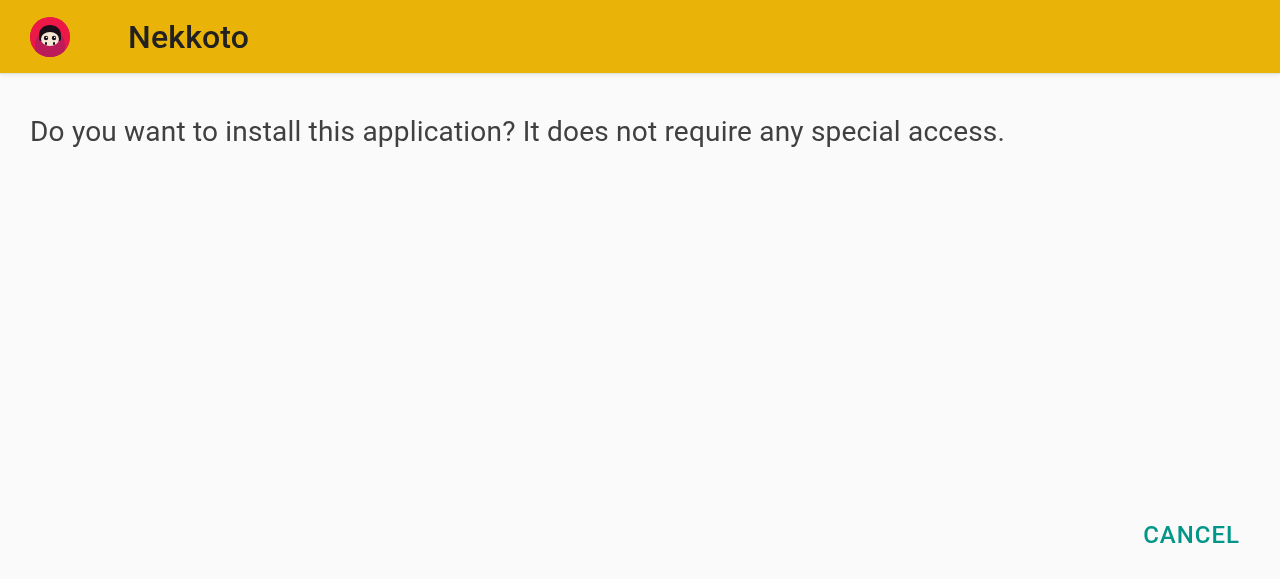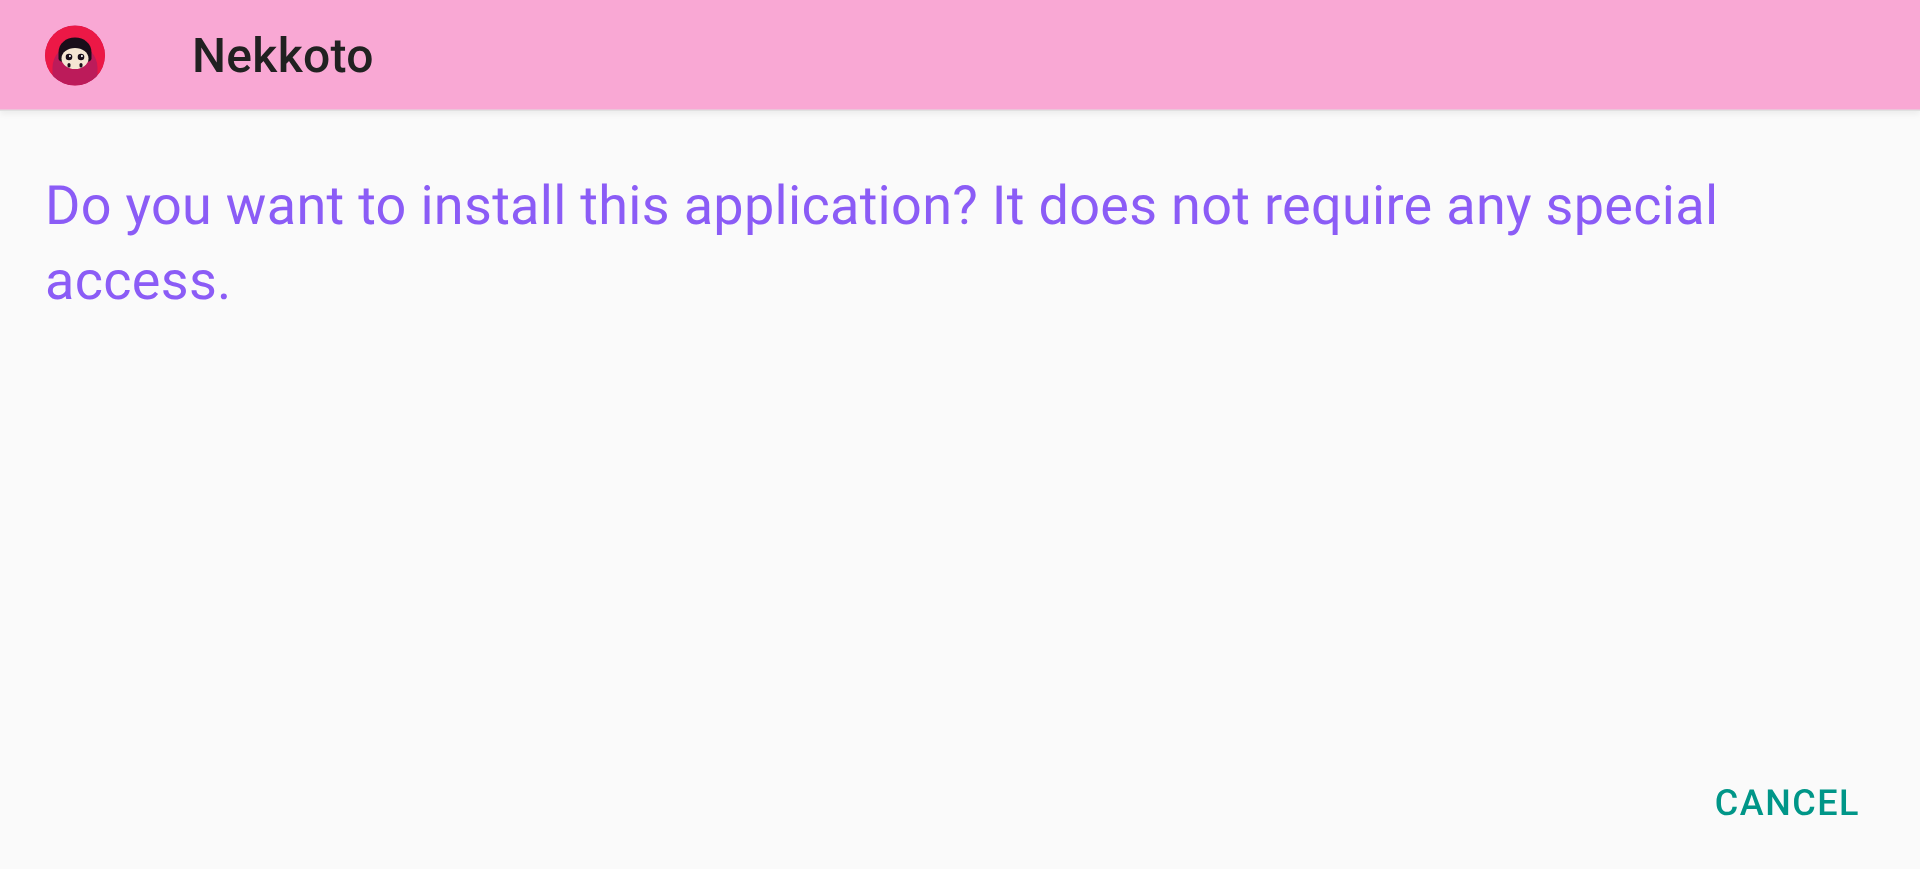--- a/index.html
+++ b/index.html
@@ -11,21 +11,21 @@
       width: 1280px;
       height: 579px;
       font-family: Roboto, -apple-system, BlinkMacSystemFont, "Segoe UI", Helvetica, Arial, sans-serif;
       background: #fafafa;
       display: flex;
       flex-direction: column;
       overflow: hidden;
     }
     .header {
       height: 74px;
-      background: #f9a8d4;
+      background: #eab308;
       border-bottom: 1px solid #e0e0e0;
       box-shadow: 0 2px 4px rgba(0,0,0,0.06);
       display: flex;
       align-items: center;
       padding-left: 30px;
     }
     .app-icon {
       width: 40px;
       height: 40px;
       border-radius: 50%;
@@ -46,22 +46,22 @@
       font-size: 32px;
       font-weight: 500;
       color: #212121;
       letter-spacing: 0.2px;
     }
     .content {
       flex: 1;
       padding: 38px 30px 0 30px;
     }
     .message {
-      font-size: 36px;
-      color: #8b5cf6;
+      font-size: 28px;
+      color: #404040;
       line-height: 1.4;
       letter-spacing: 0.2px;
     }
     .footer {
       height: 88px;
       display: flex;
       justify-content: flex-end;
       padding-right: 36px;
       gap: 32px;
       margin-left: 16px;

